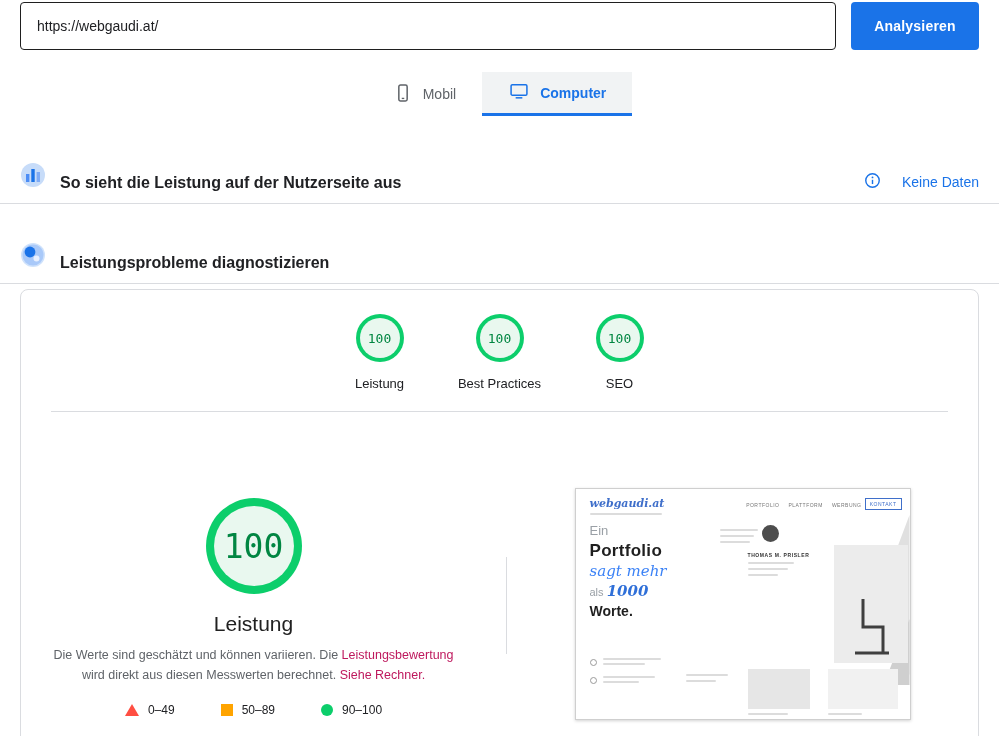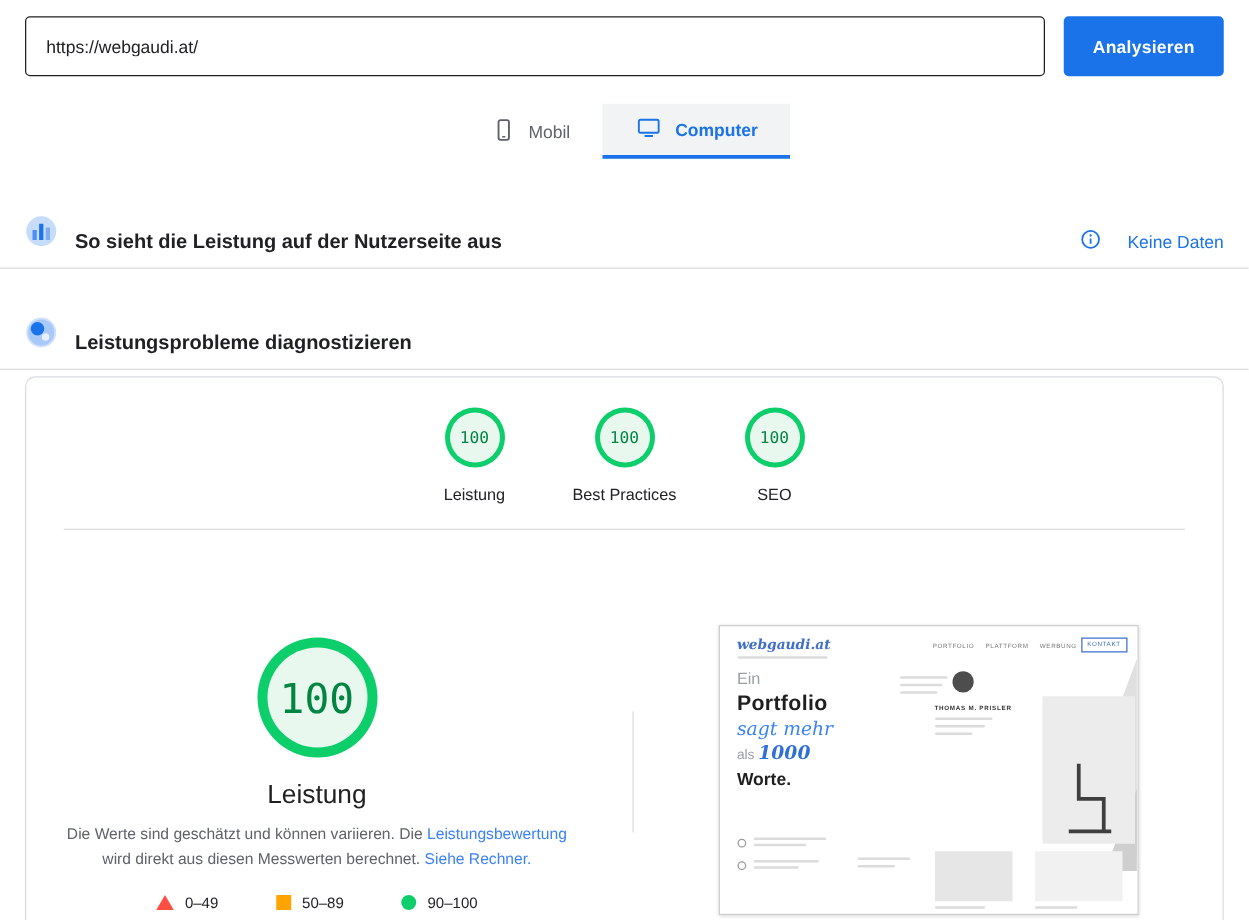--- a/index.html
+++ b/index.html
@@ -4,21 +4,21 @@
 <style>
   * { box-sizing: border-box; }
   html,body { margin:0; padding:0; }
   body {
     width:999px; height:736px; overflow:hidden; position:relative;
     background:#fff; color:#202124;
     font-family:"Liberation Sans","DejaVu Sans",sans-serif;
   }
 
   
-  .search-row { display:flex; align-items:center; gap:15px; padding:13px 20px 0 20px; }
+  .search-row { display:flex; align-items:center; gap:15px; padding:2px 20px 0 20px; }
   .url-input {
     flex:1; height:48px; border:1px solid #1f1f1f; border-radius:4px;
     padding:0 16px; font-size:14px; color:#202124; font-family:inherit; outline:none;
   }
   .analyze-btn {
     width:128px; height:48px; border:none; border-radius:4px;
     background:#1a73e8; color:#fff; font-size:14px; font-weight:bold;
     font-family:inherit; cursor:pointer; letter-spacing:.2px;
   }
 
@@ -69,21 +69,21 @@
   
   .perf-row { display:flex; }
   .perf-left { width:465px; display:flex; flex-direction:column; align-items:center; padding-top:86px; }
   .gauge.big { width:96px; height:96px; }
   .gauge.big .gauge-inner { width:80px; height:80px; font-size:33px; }
   .perf-title { margin-top:18px; font-size:21px; color:#212121; }
   .perf-note {
     margin-top:9px; font-size:12.5px; line-height:20px; color:#5f6368;
     text-align:center; width:420px;
   }
-  .perf-note a { color:#3b82f6; text-decoration:none; cursor:pointer; }
+  .perf-note a { color:#be185d; text-decoration:none; cursor:pointer; }
   .legend { display:flex; gap:46px; margin-top:18px; }
   .legend-item { display:flex; align-items:center; gap:9px; font-size:12px; color:#202124; }
   .shape-triangle { width:0; height:0; border-left:7px solid transparent; border-right:7px solid transparent; border-bottom:12px solid #ff4e42; }
   .shape-square { width:12px; height:12px; background:#ffa400; }
   .shape-circle { width:12px; height:12px; border-radius:50%; background:#0cce6b; }
 
   .v-divider { width:1px; background:#dadce0; height:97px; margin-top:145px; margin-left:20px; }
 
   .perf-right { flex:1; display:flex; justify-content:center; padding-top:76px; }
   .thumb {

